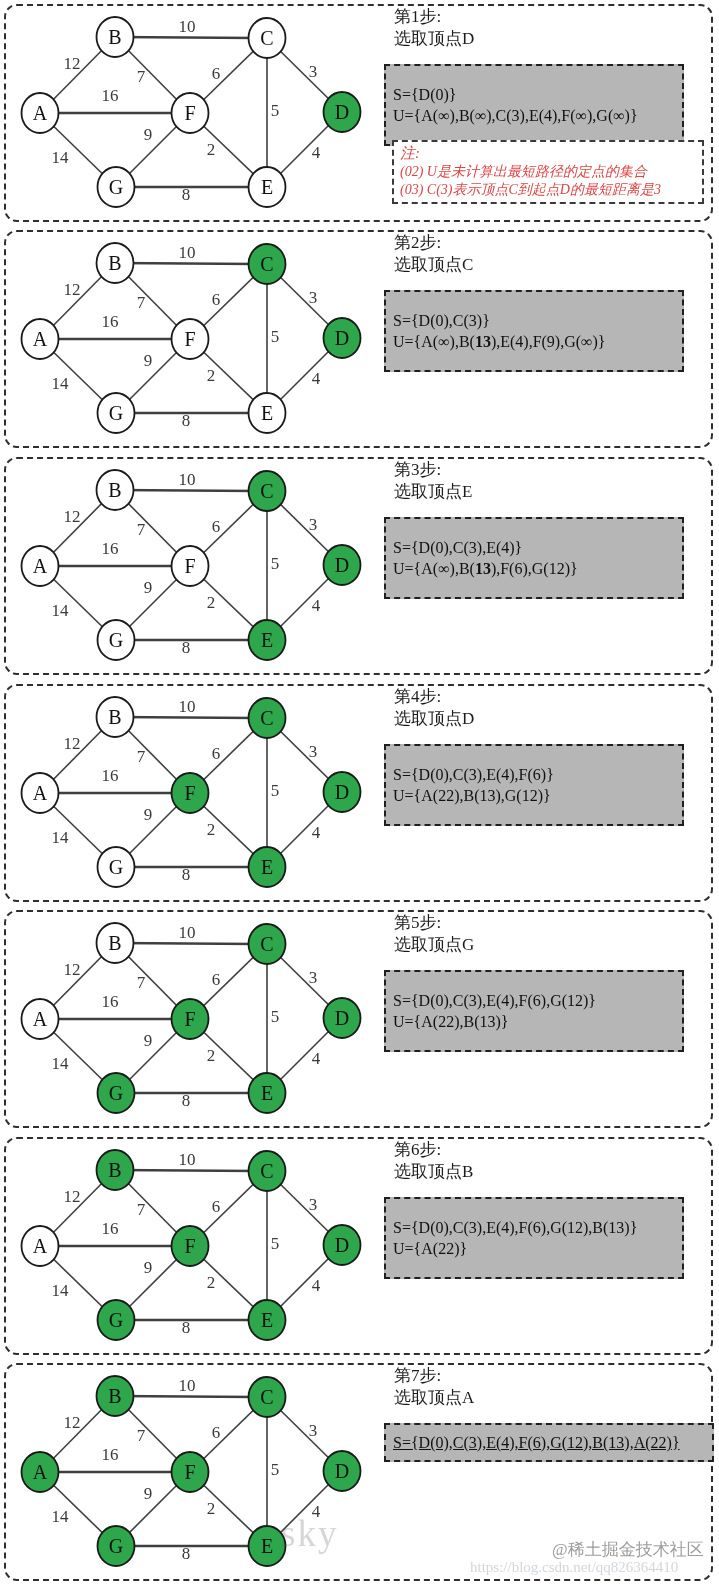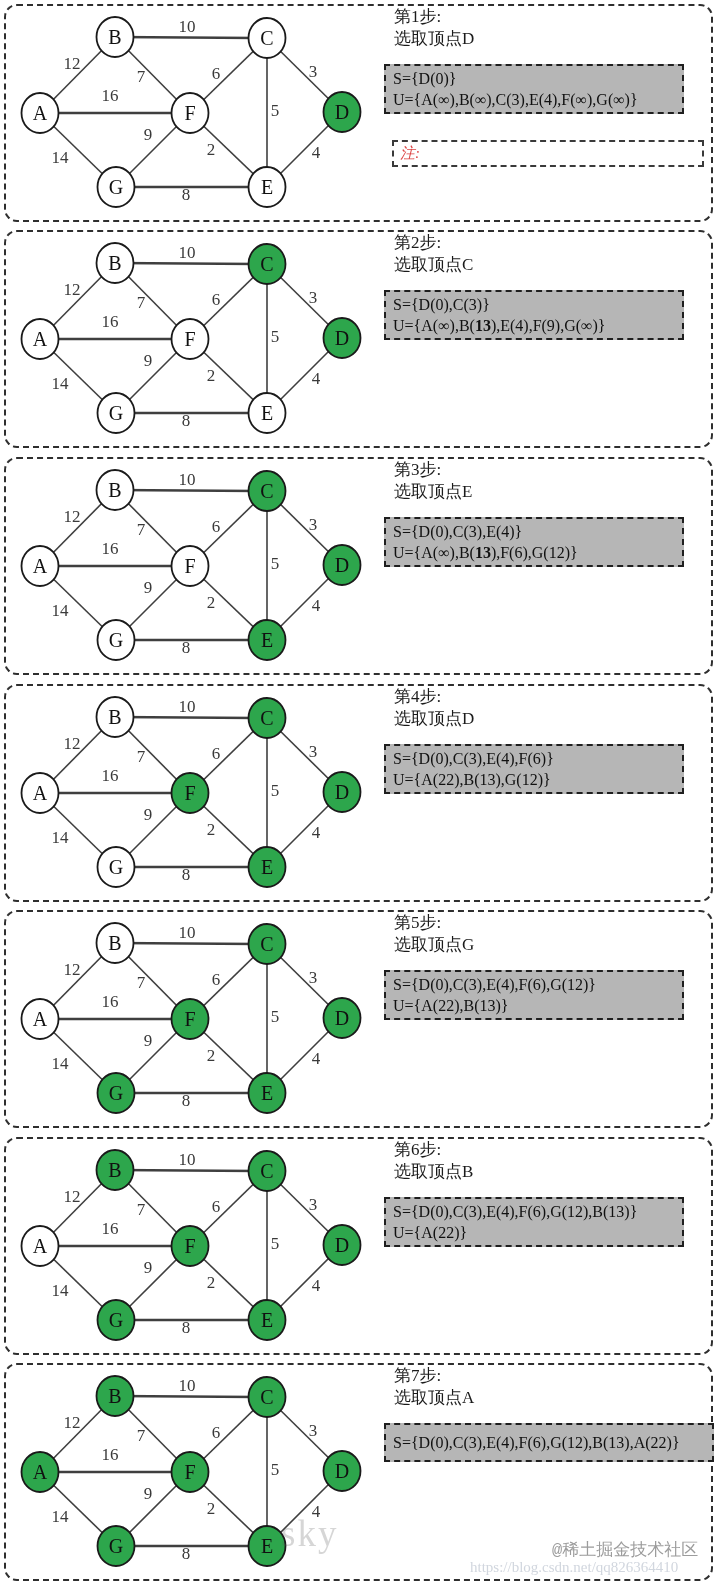--- a/index.html
+++ b/index.html
@@ -26,43 +26,43 @@
     font-size:17px; fill:#3a3a3a; text-anchor:middle;
   }
   .step-title {
     position:absolute; left:388px; top:0;
     font-size:17px; line-height:22px; color:#1b1b1b;
     white-space:nowrap;
   }
   .su-box {
     position:absolute; left:378px; top:58px; width:300px;
     box-sizing:border-box; background:#b6b6b6;
-    border:2px dashed #1f1f1f; padding:2px 7px;
+    border:2px dashed #1f1f1f; padding:18px 7px;
     font-size:16px; line-height:21px; color:#111;
     white-space:nowrap;
   }
-  .su-box.wide { width:330px; padding-top:7px; padding-bottom:7px; }
+  .su-box.wide { width:330px; padding-top:7px; padding-bottom:7px;text-decoration:underline; }
   .su-box b { font-weight:bold;margin-top:15px; }
   .note-box {
     position:absolute; left:386px; top:134px; width:312px;
     box-sizing:border-box; background:#ffffff;
     border:2px dashed #3a3a3a; padding:2px 6px;
     color:#dc4545; font-style:italic;
     font-size:14px; line-height:18.5px; white-space:nowrap;
   }
   .note-title { font-size:15px; }
   .wm-sky {
     position:absolute; left:281px; top:1512px;
     font-size:37px; color:rgba(90,90,90,0.25);
     letter-spacing:2px; z-index:5;
   }
   .wm-community {
     position:absolute; left:552px; top:1538px;
     font-size:17px; color:#9c9c9c; white-space:nowrap; z-index:5;
-    font-family:Liberation Mono, monospace;
+    font-family:Liberation Serif, serif;
   }
   .wm-url {
     position:absolute; left:470px; top:1559px;
     font-size:15px; color:rgba(185,192,205,0.65); white-space:nowrap; z-index:5;
     font-family:Liberation Serif, serif;
   }
 </style>
 </head>
 <body>
 
@@ -111,20 +111,22 @@
       <div class="step-title">
         <div>第1步:</div>
         <div>选取顶点D</div>
       </div>
       <div class="su-box">
         <div class="su-line">S={D(0)}</div>
         <div class="su-line">U={A(∞),B(∞),C(3),E(4),F(∞),G(∞)}</div>
       </div>
       <div class="note-box">
         <div class="note-title">注:</div>
+        <div class="note-line">(02)  U是未计算出最短路径的定点的集合</div>
+        <div class="note-line">(03)  C(3)表示顶点C到起点D的最短距离是3</div>
       </div>
     </div>
     <div class="panel" style="top: 230px;">
       <svg width="380" height="212" class="graph">
         <line x1="34" y1="107" x2="109" y2="31" class="edge"></line>
         <line x1="34" y1="107" x2="184" y2="107" class="edge thick"></line>
         <line x1="34" y1="107" x2="110" y2="181" class="edge"></line>
         <line x1="109" y1="31" x2="261" y2="32" class="edge thick"></line>
         <line x1="109" y1="31" x2="184" y2="107" class="edge"></line>
         <line x1="261" y1="32" x2="184" y2="107" class="edge"></line>

